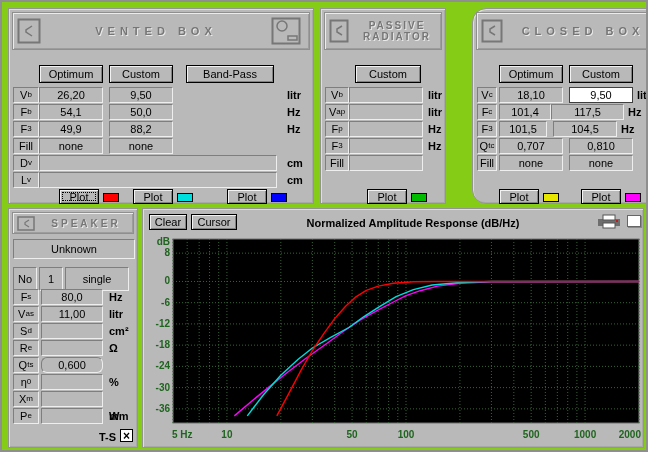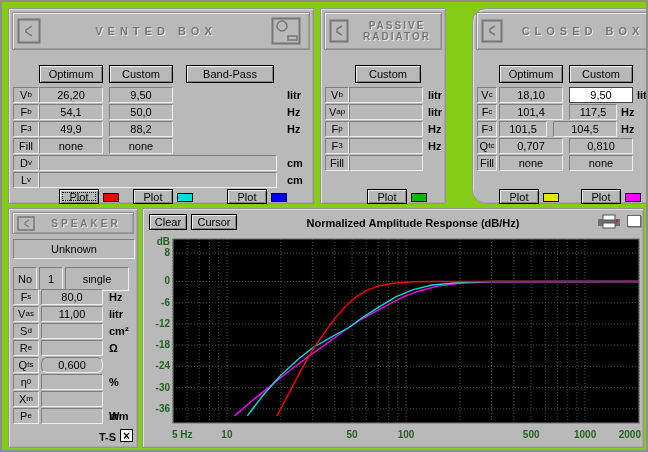--- a/index.html
+++ b/index.html
@@ -208,22 +208,22 @@
         </div>
       <div class="cell" style="width:64px;margin-left:2px;">18,10</div>
       <div class="cell white" style="width:64px;margin-left:6px;">9,50</div>
       <div class="unit" style="margin-left:4px;">litr</div>
     </div>
     <div class="row" style="top:95px;">
       <div class="cell lbl" style="width:20px;">
           <span>F</span>
           <sub>c</sub>
         </div>
-      <div class="cell" style="width:64px;margin-left:2px;">101,4</div>
-      <div class="cell" style="width:48px;margin-left:6px;">117,5</div>
+      <div class="cell" style="width:52px;margin-left:2px;">101,4</div>
+      <div class="cell" style="width:73px;">117,5</div>
       <div class="unit" style="margin-left:4px;">Hz</div>
     </div>
     <div class="row" style="top:112px;">
       <div class="cell lbl" style="width:20px;">
           <span>F</span>
           <sub>3</sub>
         </div>
       <div class="cell" style="width:48px;margin-left:2px;">101,5</div>
       <div class="cell" style="width:64px;margin-left:6px;">104,5</div>
       <div class="unit" style="margin-left:4px;">Hz</div>

